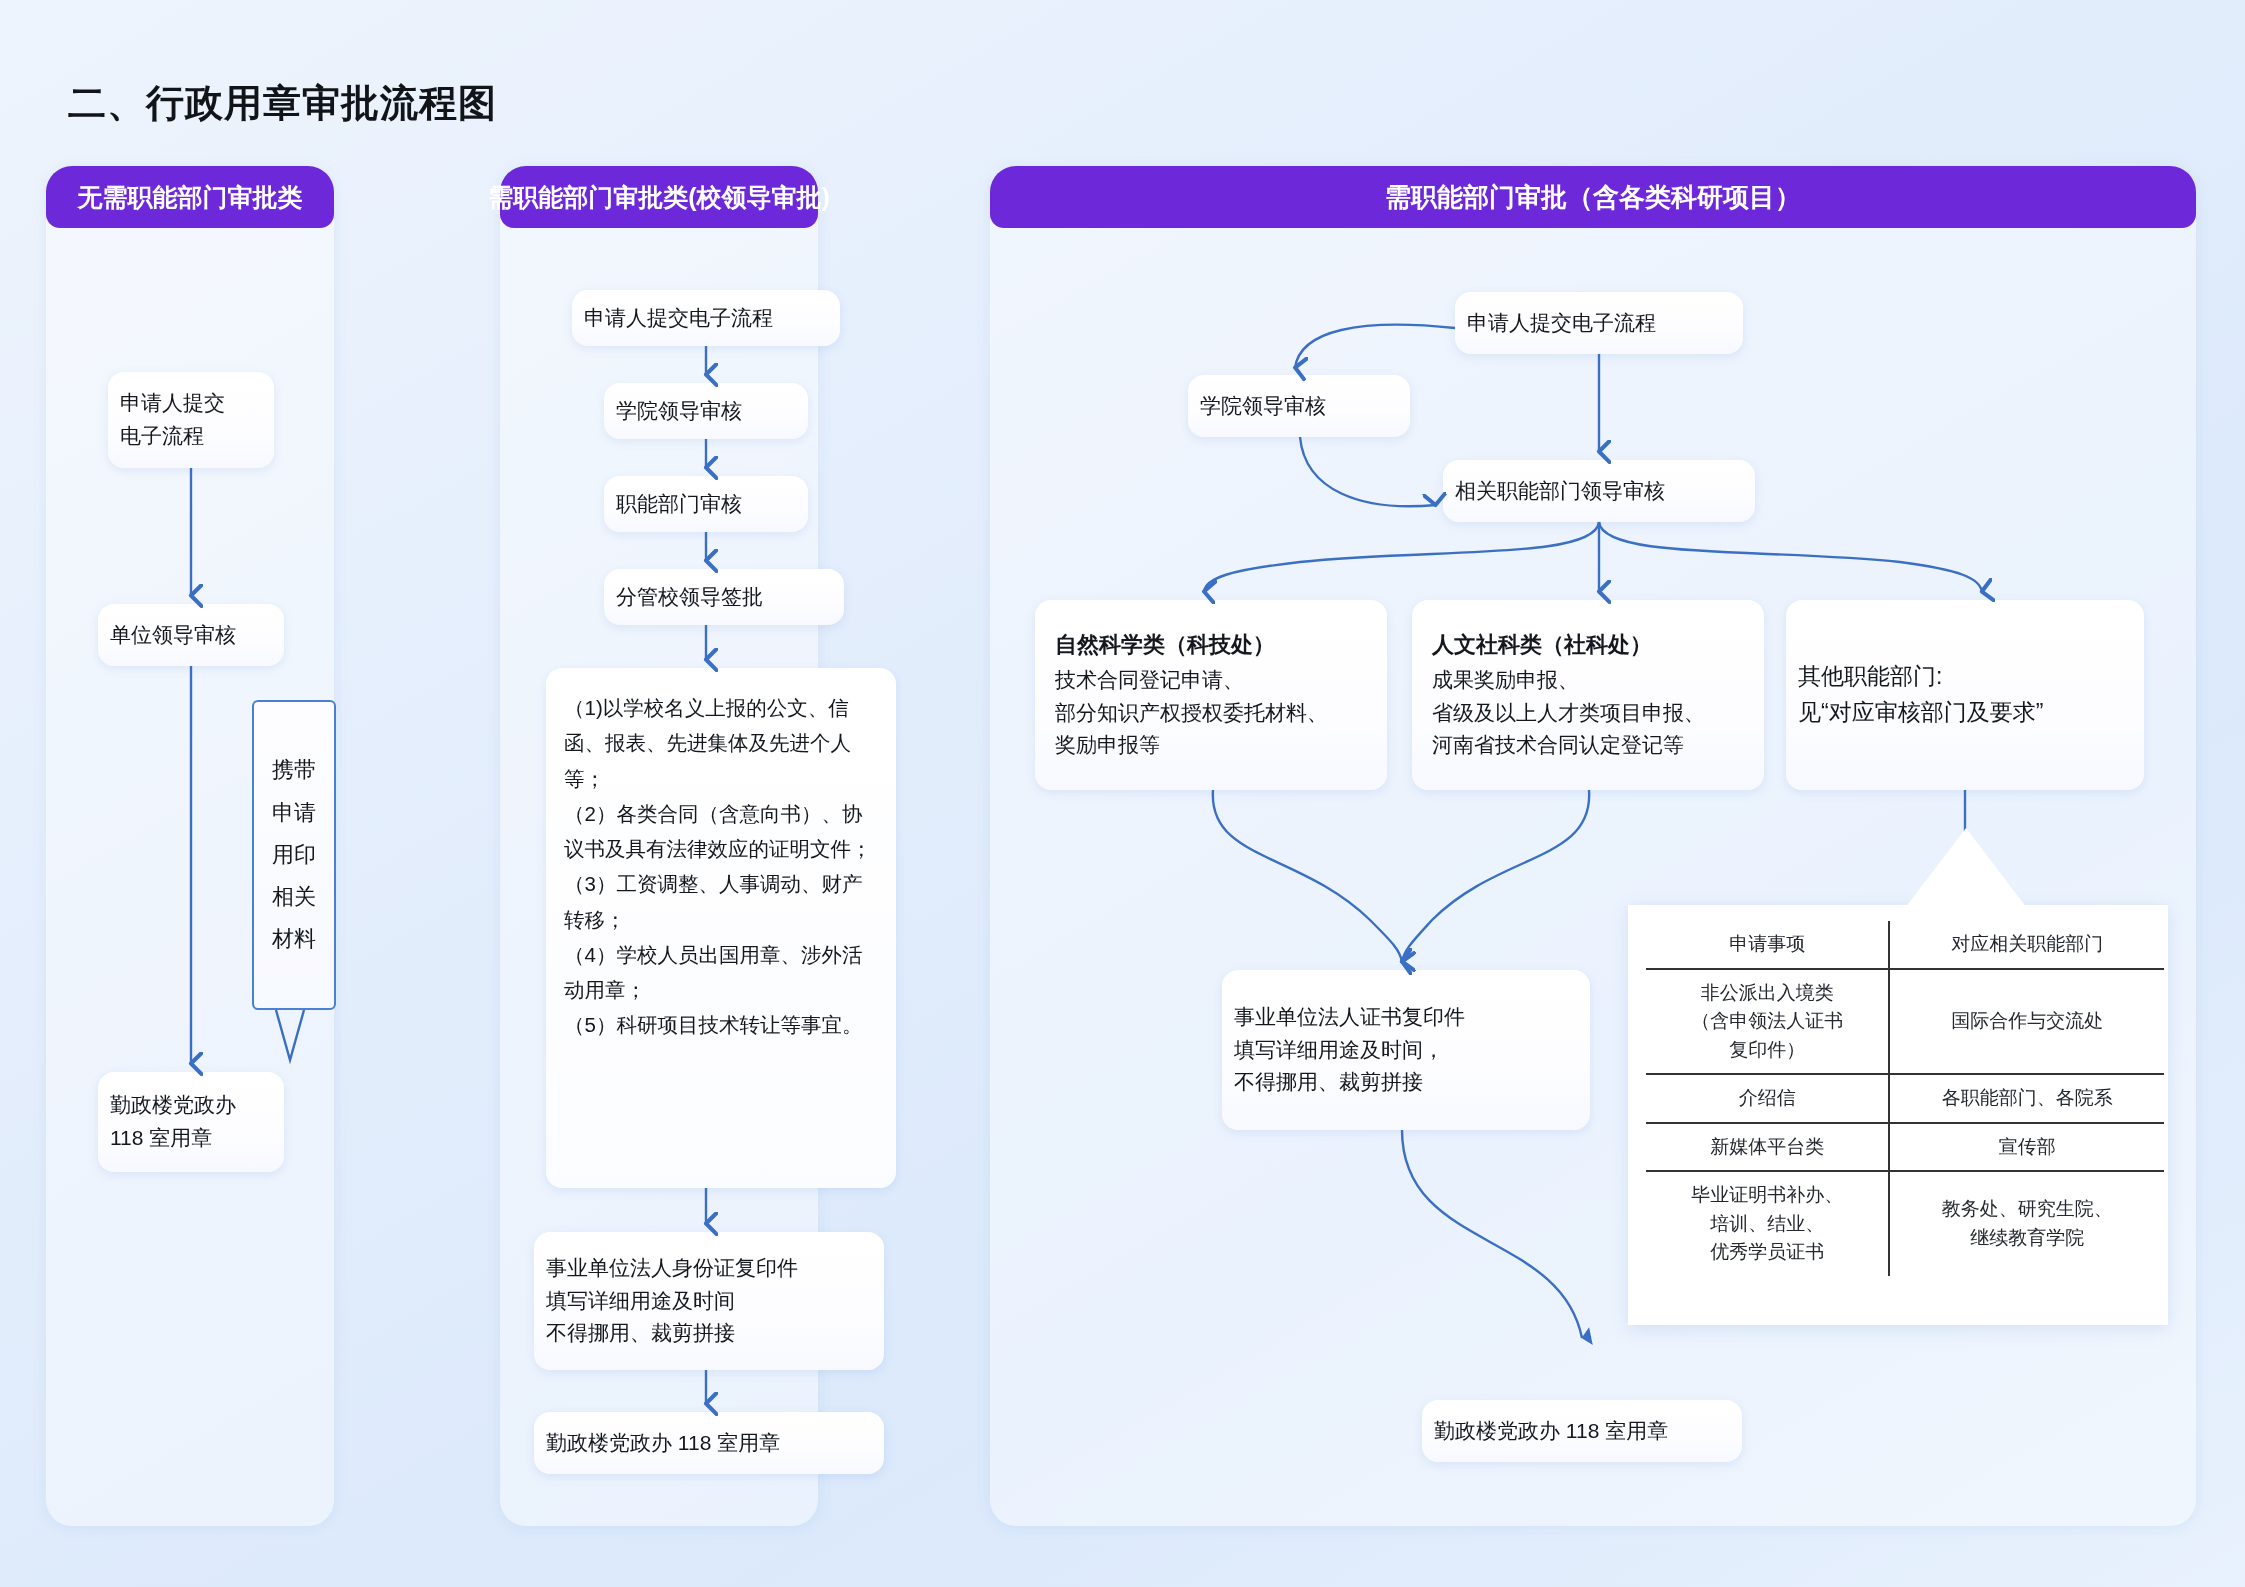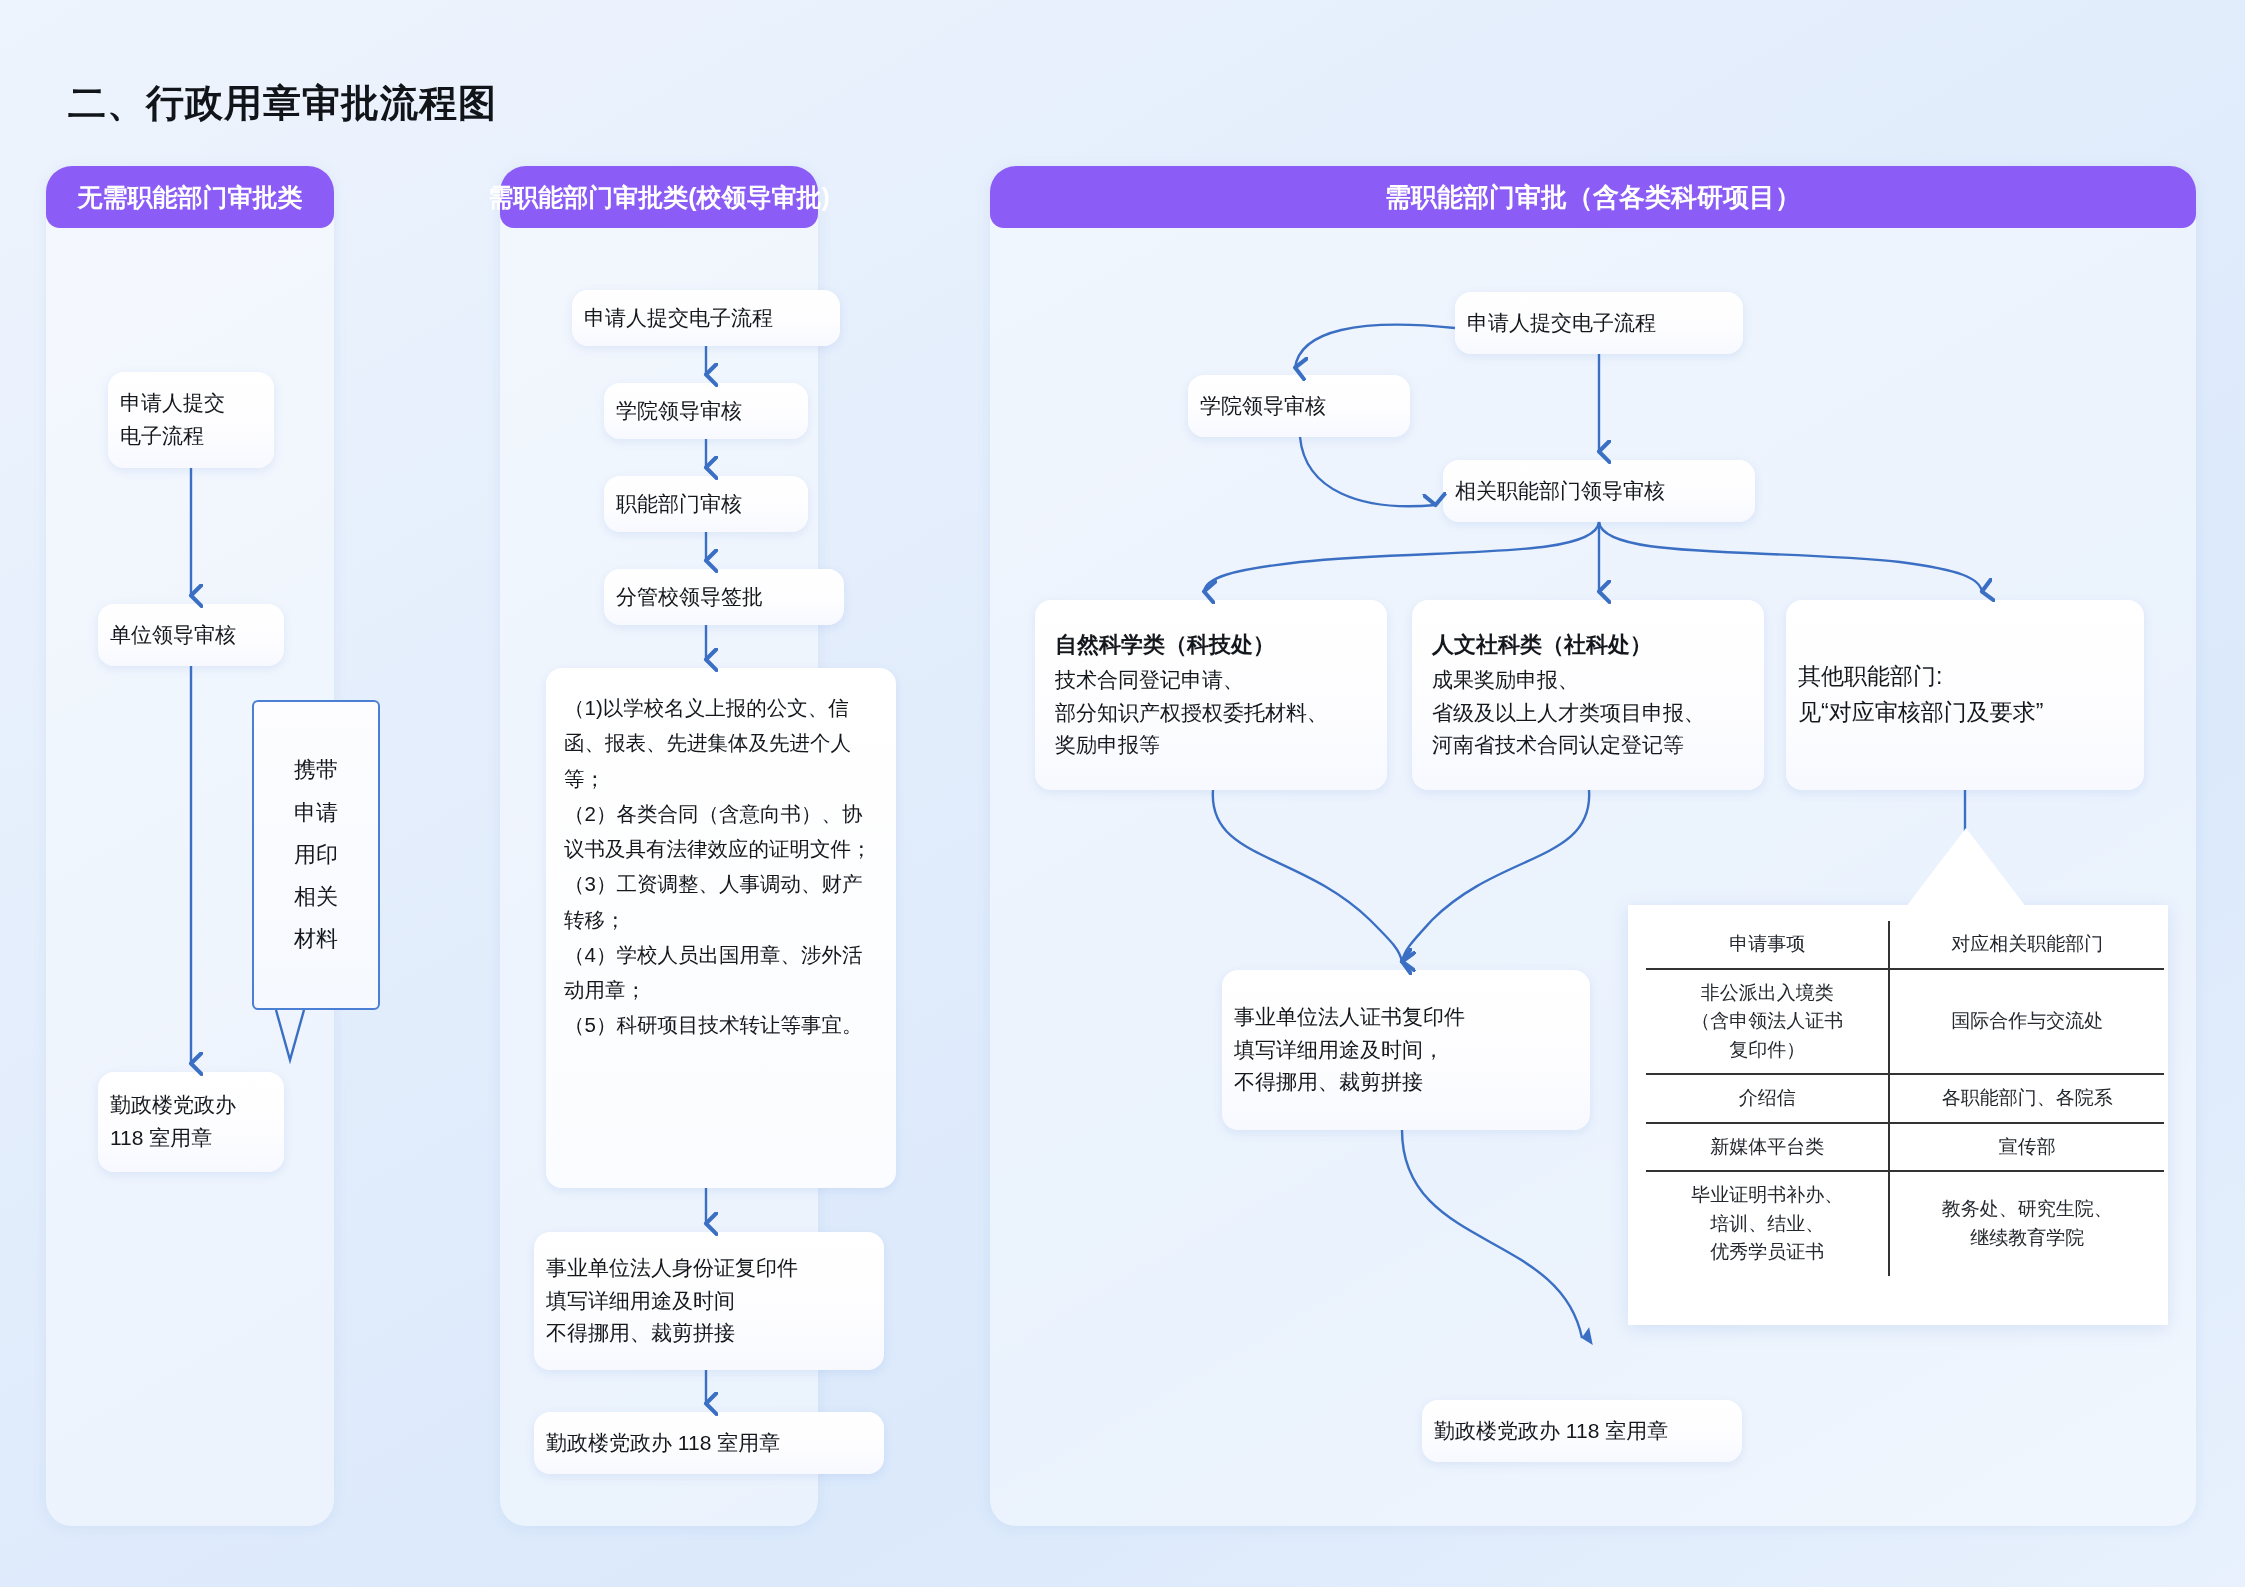--- a/index.html
+++ b/index.html
@@ -20,21 +20,21 @@
 
   
   .panel {
     position: absolute;
     background: rgba(255,255,255,0.42);
     border-radius: 26px;
     box-shadow: 0 2px 14px rgba(120,160,220,.14);
   }
   .panel-head {
     position: absolute; left:0; top:0; width:100%;
-    background:#8b5cf6;
+    background:#6d28d9;
     border-radius: 26px 26px 14px 14px;
     color:#fff; font-weight:700;
     display:flex; align-items:center; justify-content:center;
     white-space: nowrap;
   }
 
   #panel1 { left: 46px;  top: 166px; width: 288px; height: 1360px; }
   #panel1 .panel-head { height: 62px; font-size: 25px; }
   #panel2 { left: 500px; top: 166px; width: 318px; height: 1360px; }
   #panel2 .panel-head { height: 62px; font-size: 25px; }
@@ -123,21 +123,21 @@
 
   <div class="node" style="left:108px; top:372px; width:166px; height:96px;">
     <span class="ln">申请人提交</span>
     <span class="ln">电子流程</span>
   </div>
 
   <div class="node" style="left:98px; top:604px; width:186px; height:62px;">
     <span class="ln">单位领导审核</span>
   </div>
 
-  <div class="bubble" style="left:252px; top:700px; width:128px; height:310px;">
+  <div class="bubble" style="left:252px; top:700px; width:84px; height:310px;">
     <span class="ln">携带</span>
     <span class="ln">申请</span>
     <span class="ln">用印</span>
     <span class="ln">相关</span>
     <span class="ln">材料</span>
   </div>
 
   <div class="node" style="left:98px; top:1072px; width:186px; height:100px;padding-left:12px;">
     <span class="ln">勤政楼党政办</span>
     <span class="ln">118 室用章</span>

